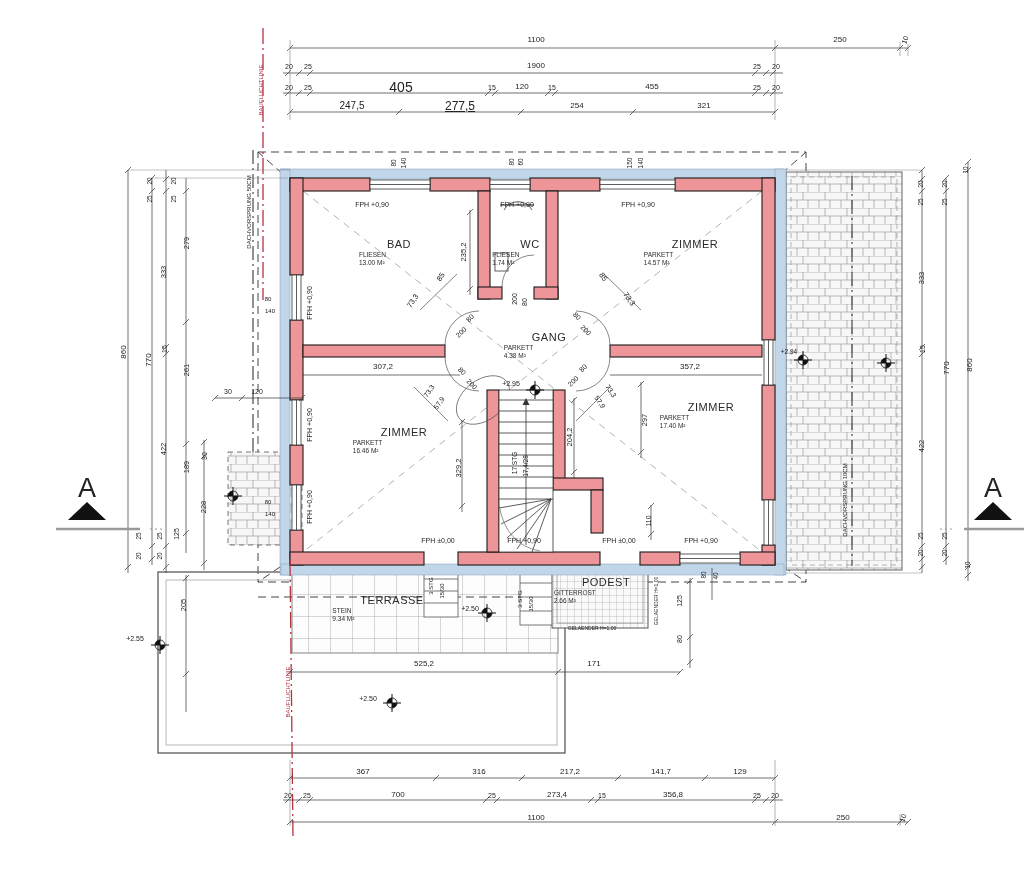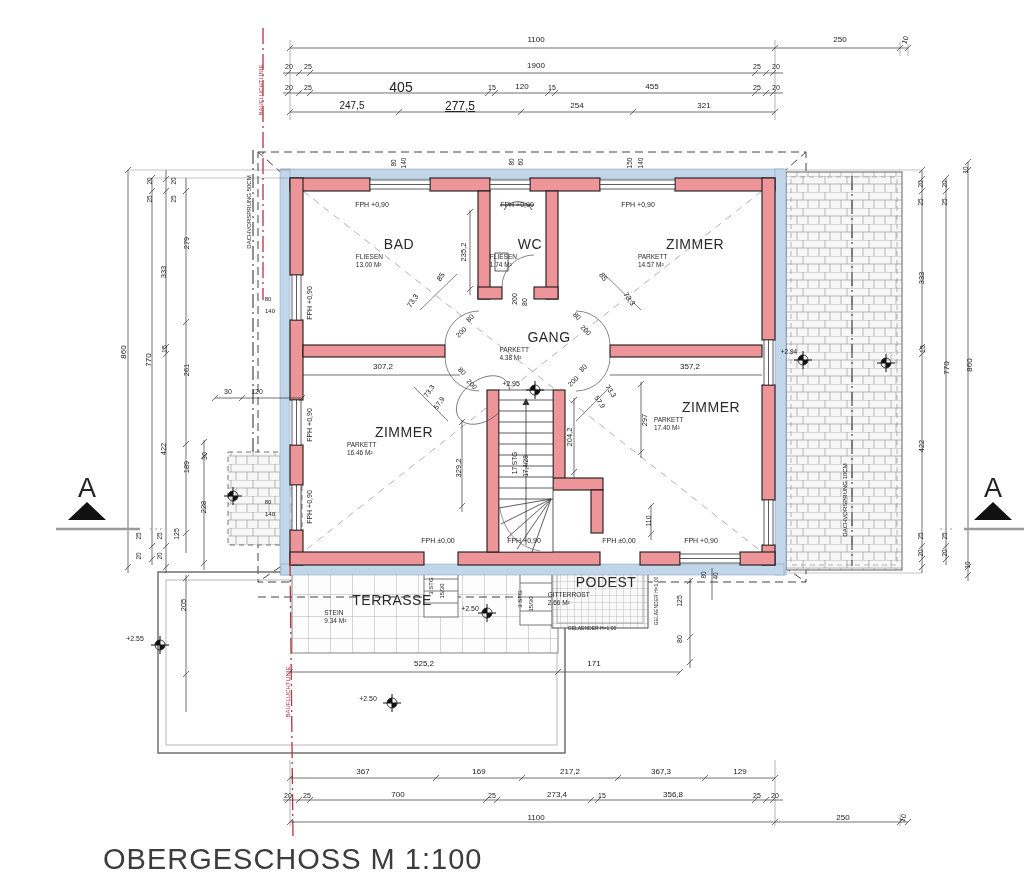--- a/index.html
+++ b/index.html
@@ -2,21 +2,21 @@
 <html><head>
 <meta charset="utf-8">
 <style>
   html,body{margin:0;padding:0;background:#fff;}
   #stage{position:relative;width:1024px;height:885px;background:#fff;overflow:hidden;
          font-family:"Liberation Sans", sans-serif;}
   #stage svg{position:absolute;left:0;top:0;}
   .label{position:absolute;white-space:nowrap;color:#222;line-height:1;
          transform:translate(-50%,-50%);}
   .room{position:absolute;transform:translate(-50%,-50%);text-align:left;color:#2a2a2a;}
-  .room .rn{font-size:14px;letter-spacing:.5px;padding-left:28px;}
+  .room .rn{font-size:11px;letter-spacing:.5px;padding-left:28px;}
   .room .rm{font-size:6.5px;margin-top:1px;}
   .room .ra{font-size:6.5px;margin-top:1px;}
   .sec{position:absolute;font-size:27px;color:#222;transform:translate(-50%,-50%);}
   #title{position:absolute;left:103px;top:843px;font-size:29px;color:#3c3c3c;
          letter-spacing:1px;}
 </style>
 </head>
 <body>
 
 <div id="stage">
@@ -280,23 +280,23 @@
       <span class="label" style="left: 522px; top: 87px; font-size: 8px; transform: translate(-50%, -50%);">120</span>
       <span class="label" style="left: 552px; top: 87px; font-size: 7px; transform: translate(-50%, -50%);">15</span>
       <span class="label" style="left: 652px; top: 87px; font-size: 8px; transform: translate(-50%, -50%);">455</span>
       <span class="label" style="left: 757px; top: 87px; font-size: 7px; transform: translate(-50%, -50%);">25</span>
       <span class="label" style="left: 776px; top: 87px; font-size: 7px; transform: translate(-50%, -50%);">20</span>
       <span class="label" style="left: 352px; top: 106px; font-size: 10px; transform: translate(-50%, -50%);">247,5</span>
       <span class="label" style="left: 460px; top: 106px; font-size: 12px; transform: translate(-50%, -50%); text-decoration: underline;">277,5</span>
       <span class="label" style="left: 577px; top: 106px; font-size: 8px; transform: translate(-50%, -50%);">254</span>
       <span class="label" style="left: 704px; top: 106px; font-size: 8px; transform: translate(-50%, -50%);">321</span>
       <span class="label" style="left: 363px; top: 772px; font-size: 8px; transform: translate(-50%, -50%);">367</span>
-      <span class="label" style="left: 479px; top: 772px; font-size: 8px; transform: translate(-50%, -50%);">169</span>
+      <span class="label" style="left: 479px; top: 772px; font-size: 8px; transform: translate(-50%, -50%);">316</span>
       <span class="label" style="left: 570px; top: 772px; font-size: 8px; transform: translate(-50%, -50%);">217,2</span>
-      <span class="label" style="left: 661px; top: 772px; font-size: 8px; transform: translate(-50%, -50%);">367,3</span>
+      <span class="label" style="left: 661px; top: 772px; font-size: 8px; transform: translate(-50%, -50%);">141,7</span>
       <span class="label" style="left: 740px; top: 772px; font-size: 8px; transform: translate(-50%, -50%);">129</span>
       <span class="label" style="left: 288px; top: 795px; font-size: 7px; transform: translate(-50%, -50%);">20</span>
       <span class="label" style="left: 307px; top: 795px; font-size: 7px; transform: translate(-50%, -50%);">25</span>
       <span class="label" style="left: 398px; top: 795px; font-size: 8px; transform: translate(-50%, -50%);">700</span>
       <span class="label" style="left: 492px; top: 795px; font-size: 7px; transform: translate(-50%, -50%);">25</span>
       <span class="label" style="left: 557px; top: 795px; font-size: 8px; transform: translate(-50%, -50%);">273,4</span>
       <span class="label" style="left: 602px; top: 795px; font-size: 7px; transform: translate(-50%, -50%);">15</span>
       <span class="label" style="left: 673px; top: 795px; font-size: 8px; transform: translate(-50%, -50%);">356,8</span>
       <span class="label" style="left: 757px; top: 795px; font-size: 7px; transform: translate(-50%, -50%);">25</span>
       <span class="label" style="left: 775px; top: 795px; font-size: 7px; transform: translate(-50%, -50%);">20</span>
@@ -448,15 +448,14 @@
       <div class="room" style="left: 592px; top: 590px;">
         <div class="rn">PODEST</div>
         <div class="rm">GITTERROST</div>
         <div class="ra">2.66 M²</div>
       </div>
     </div>
 
 <span class="sec" style="left:87px;top:488px;">A</span>
 <span class="sec" style="left:993px;top:488px;">A</span>
 
-<div id="title">OBERGESCHOSS M 1:100</div>
 
 </div>
 
 </body></html>

